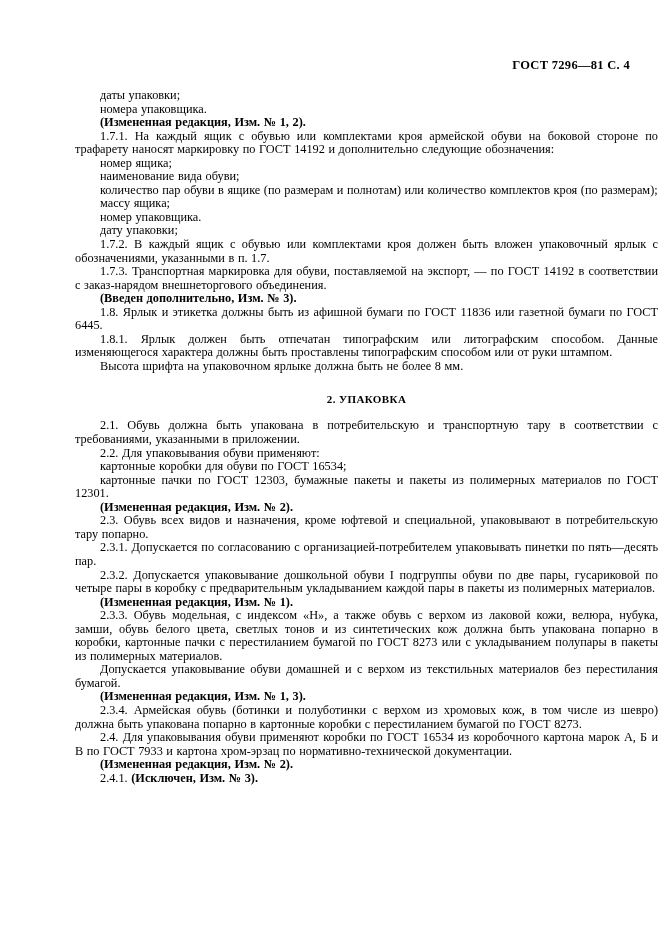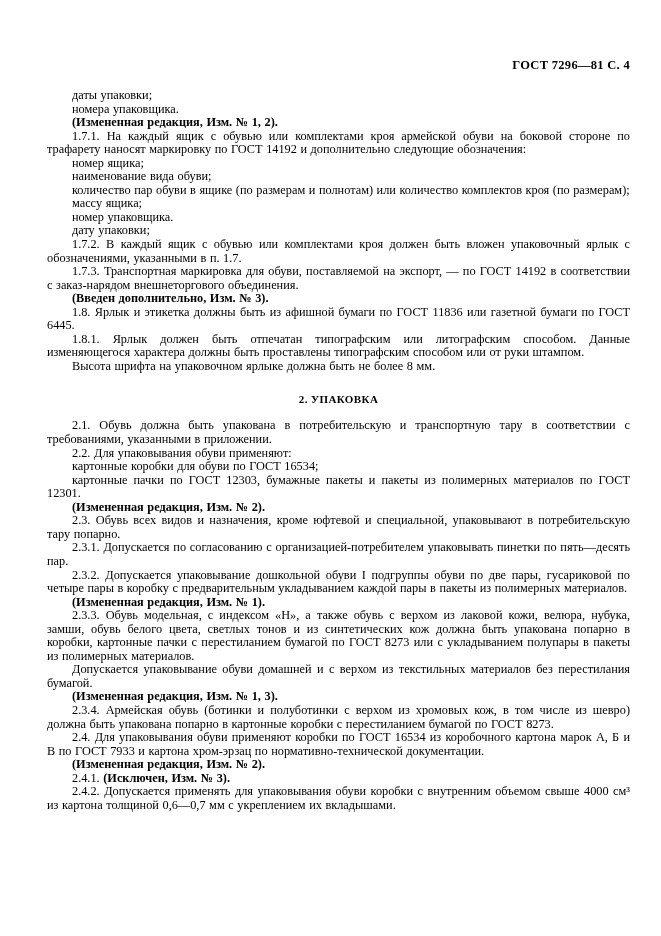--- a/index.html
+++ b/index.html
@@ -21,20 +21,21 @@
   .page-header {
     text-align: right;
     font-weight: bold;
     font-size: 12.5px;
     line-height: 14px;
     margin: 0 0 17px 0;
     letter-spacing: 0.3px;
   }
   .content {
     width: 583px;
+    margin-left: 28px;
   }
   .para {
     margin: 0;
     text-align: justify;
     text-indent: 25px;
     font-size: 12.3px;
     line-height: 13.55px;
     word-spacing: 0.5px;
   }
   .bold {
@@ -81,15 +82,14 @@
       <p class="para">2.3.1. Допускается по согласованию с организацией-потребителем упаковывать пинетки по пять—десять пар.</p>
       <p class="para">2.3.2. Допускается упаковывание дошкольной обуви I подгруппы обуви по две пары, гусариковой по четыре пары в коробку с предварительным укладыванием каждой пары в пакеты из полимерных материалов.</p>
       <p class="para bold">(Измененная редакция, Изм. № 1).</p>
       <p class="para">2.3.3. Обувь модельная, с индексом «Н», а также обувь с верхом из лаковой кожи, велюра, нубука, замши, обувь белого цвета, светлых тонов и из синтетических кож должна быть упакована попарно в коробки, картонные пачки с перестиланием бумагой по ГОСТ 8273 или с укладыванием полупары в пакеты из полимерных материалов.</p>
       <p class="para">Допускается упаковывание обуви домашней и с верхом из текстильных материалов без перестилания бумагой.</p>
       <p class="para bold">(Измененная редакция, Изм. № 1, 3).</p>
       <p class="para">2.3.4. Армейская обувь (ботинки и полуботинки с верхом из хромовых кож, в том числе из шевро) должна быть упакована попарно в картонные коробки с перестиланием бумагой по ГОСТ 8273.</p>
       <p class="para">2.4. Для упаковывания обуви применяют коробки по ГОСТ 16534 из коробочного картона марок А, Б и В по ГОСТ 7933 и картона хром-эрзац по нормативно-технической документации.</p>
       <p class="para bold">(Измененная редакция, Изм. № 2).</p>
       <p class="para"><span>2.4.1. </span><span class="bold">(Исключен, Изм. № 3).</span></p>
-      <p class="para">2.4.2. Допускается применять для упаковывания обуви коробки с внутренним объемом свыше 4000 см³ из картона толщиной 0,6—0,7 мм с укреплением их вкладышами.</p>
     </div>
 </div>
 
 </body></html>

